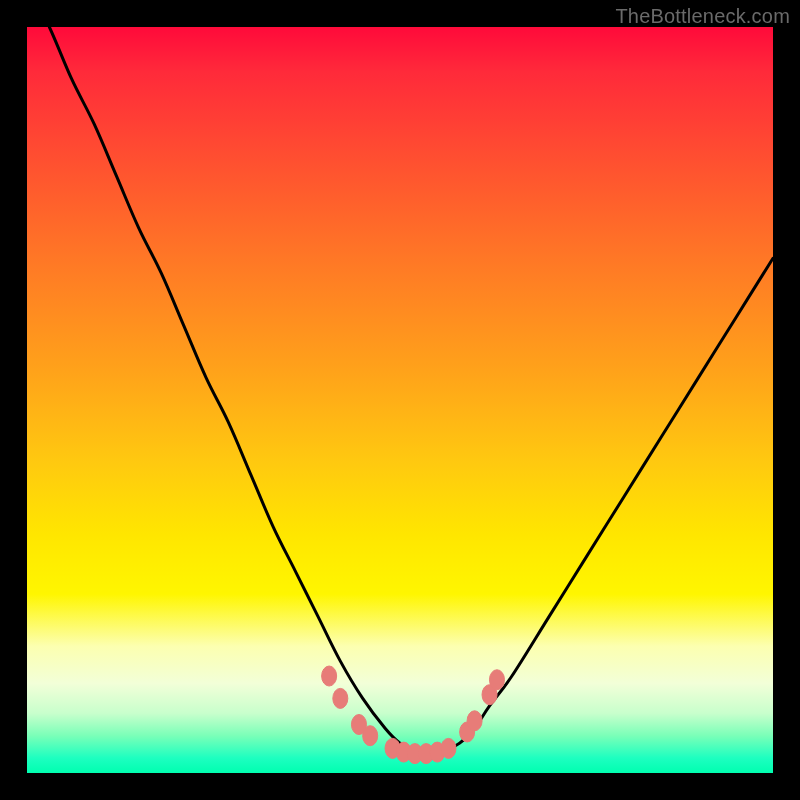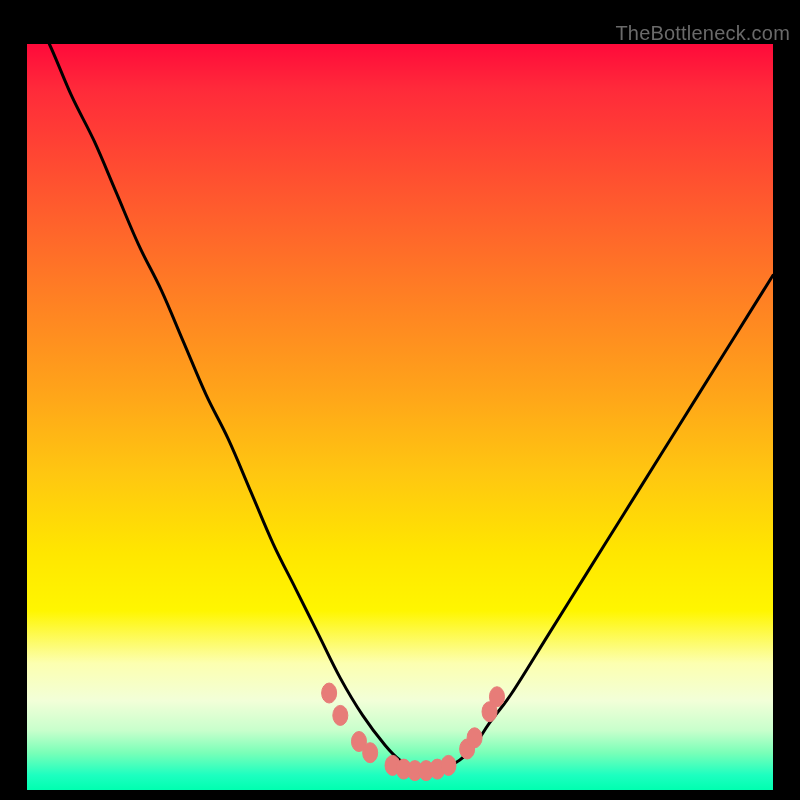--- a/index.html
+++ b/index.html
@@ -7,21 +7,21 @@
     padding: 0;
     width: 800px;
     height: 800px;
     background: #000;
     overflow: hidden;
     font-family: Arial, Helvetica, sans-serif;
   }
   .frame {
     position: absolute;
     left: 0;
-    top: 17px;
+    top: 0;
     width: 800px;
     height: 708px;
     background: #000;
   }
   .plot {
     position: absolute;
     left: 27px;
     top: 27px;
     width: 746px;
     height: 746px;

